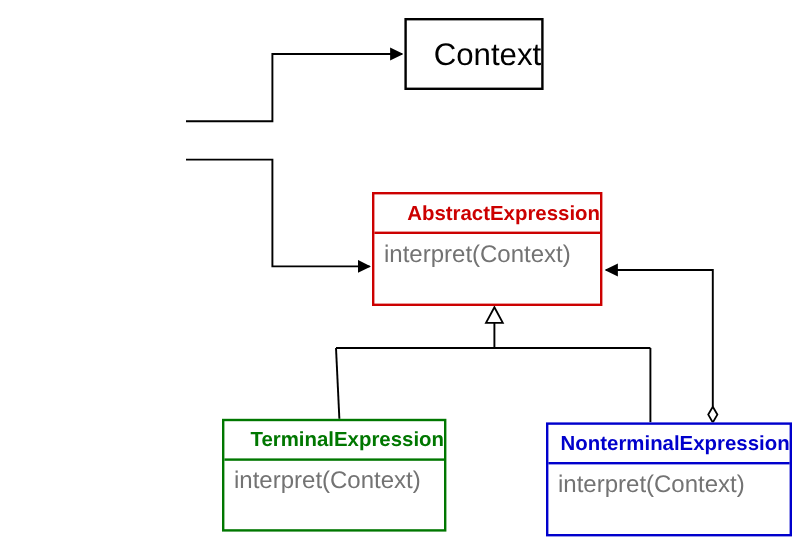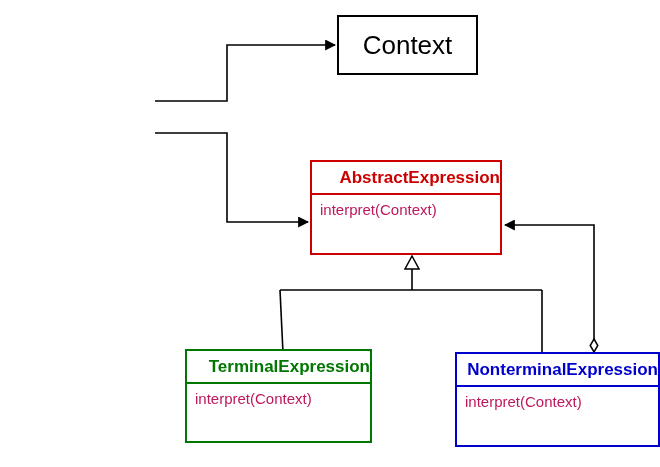--- a/index.html
+++ b/index.html
@@ -33,21 +33,21 @@
     border: 2px solid #000000;
     background: #ffffff;
     display: flex;
     align-items: center;
     justify-content: center;
     font-size: 26px;
     color: #000000;
     z-index: 2;
   }
   .node-client  { left: 16px;  top: 88px; width: 139px; height: 58px; }
-  .node-context { left: 337px; top: 15px; width: 141px; height: 60px; }
+  .node-context { left: 337px; top: 15px; width: 116px; height: 60px; justify-content: flex-end; }
   .class-node {
     position: absolute;
     box-sizing: border-box;
     border: 2px solid #000000;
     background: #ffffff;
     z-index: 2;
   }
   .node-abstract    { left: 310px; top: 160px; width: 192px; height: 95px; }
   .node-terminal    { left: 185px; top: 349px; width: 187px; height: 94px; }
   .node-nonterminal { left: 440px; top: 352px; width: 205px; height: 95px; }
@@ -56,22 +56,22 @@
     height: 33px;
     border-bottom: 2px solid #000000;
     display: flex;
     align-items: center;
     justify-content: flex-end;
     font-weight: bold;
     font-size: 17px;
   }
   .class-body {
     padding: 6px 8px;
-    font-size: 15px;
-    color: #be185d;
+    font-size: 20px;
+    color: #737373;
   }
 </style>
 </head>
 <body>
 
 <div class="canvas">
 
   <svg class="edges" viewBox="0 0 660 467">
     <defs>
       <marker id="arrow" viewBox="0 0 10 10" refX="9" refY="5" markerWidth="11" markerHeight="11" markerUnits="userSpaceOnUse" orient="auto-start-reverse">

